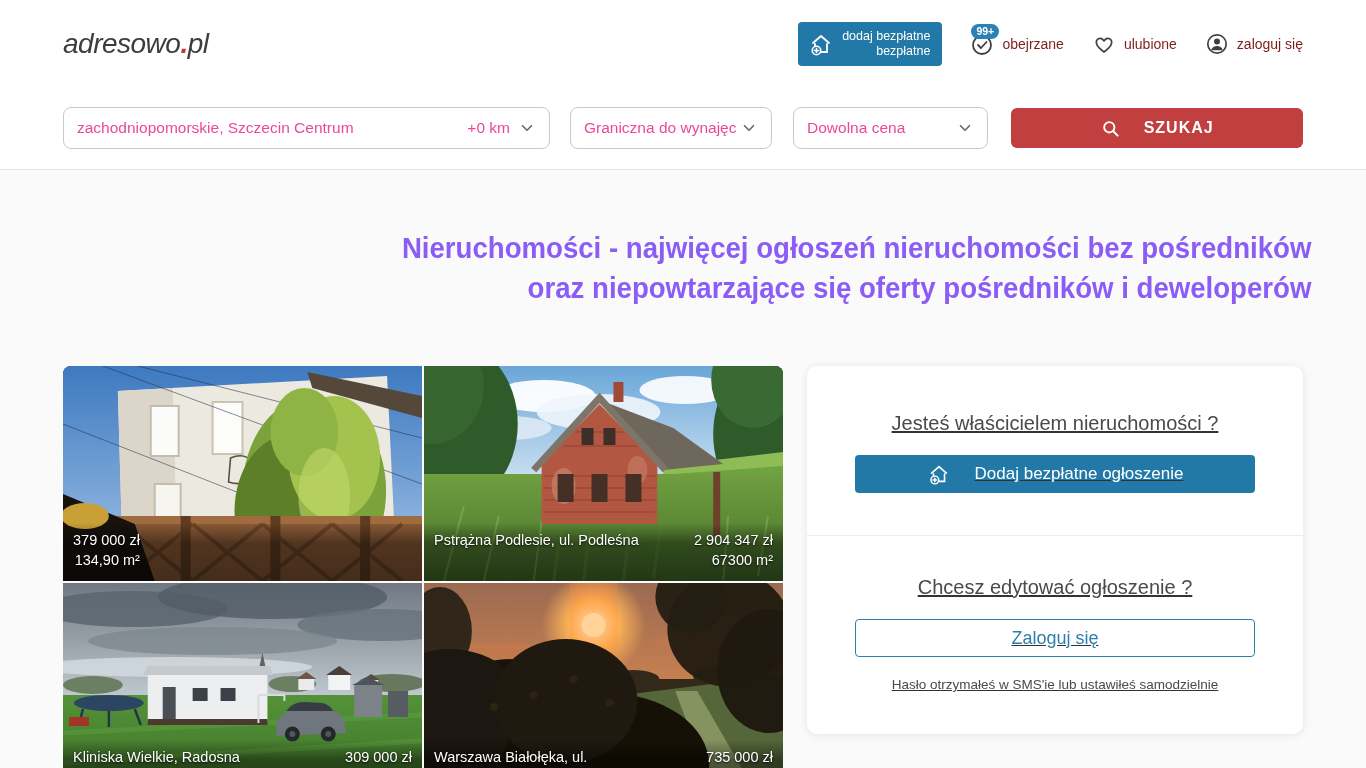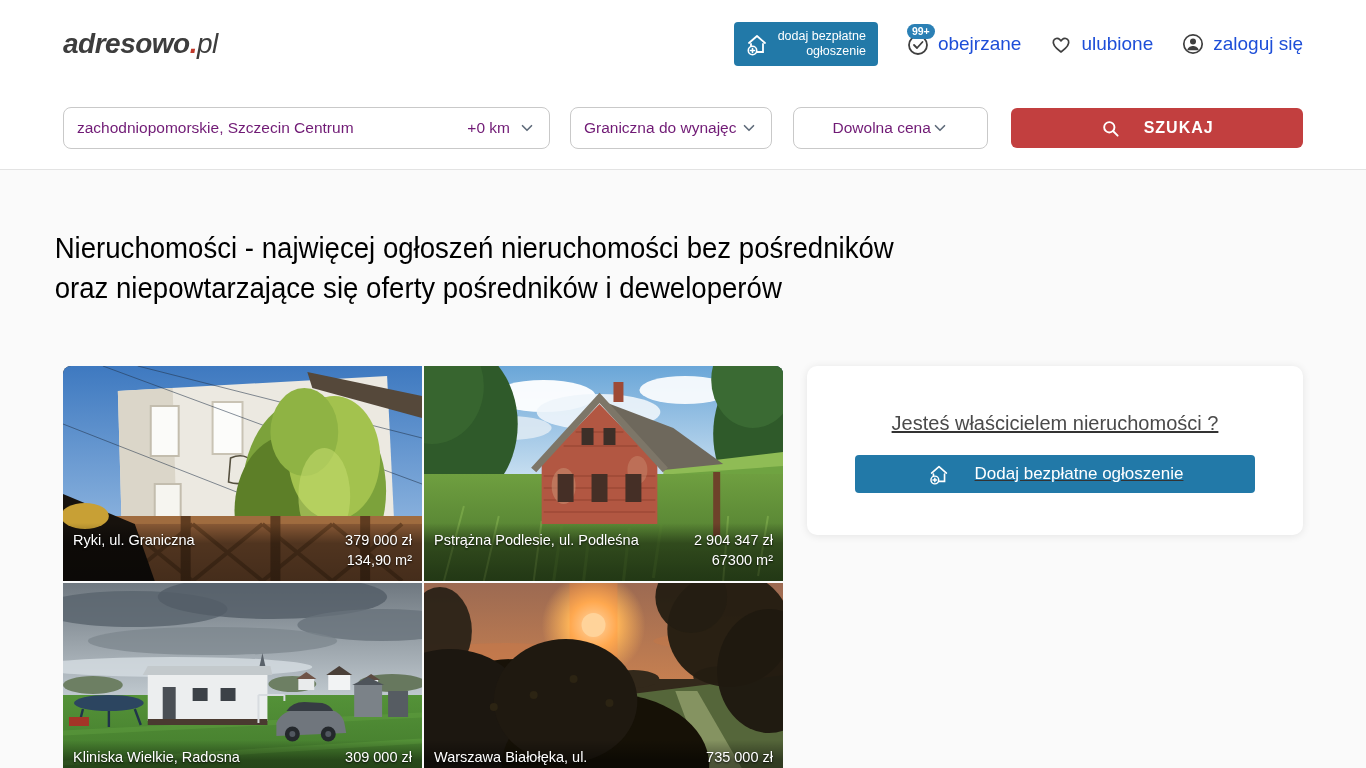--- a/index.html
+++ b/index.html
@@ -4,51 +4,51 @@
 <style>
   * { margin:0; padding:0; box-sizing:border-box; }
   html,body { width:1366px; height:768px; overflow:hidden; background:#fff;
     font-family:"Liberation Sans", sans-serif; color:#333; }
   .container { width:1240px; margin:0 auto; }
 
   
   .topbar { background:#fff; }
   .topbar-inner { height:88px; display:flex; align-items:center; justify-content:space-between; }
   .logo { font-style:italic; font-size:28px; letter-spacing:-0.5px; color:#3d3d3d; cursor:pointer; }
-  .logo .lg-main { font-weight:700; }
+  .logo .lg-main { font-weight:400; }
   .logo .lg-dot { color:#c0392b; font-weight:700; }
   .logo .lg-tld { font-weight:400; }
   .top-actions { display:flex; align-items:center; gap:28px; }
   .add-btn { background:#2279a8; color:#fff; border:none; border-radius:4px;
     display:flex; align-items:center; gap:8px; padding:7px 12px 7px 10px; cursor:pointer; }
   .add-btn .txt { font-size:12.5px; line-height:15px; text-align:right; }
   .top-link { display:flex; align-items:center; gap:8px; cursor:pointer; }
-  .top-link .lbl { font-size:19px; color:#1d4ed8; }
+  .top-link .lbl { font-size:14px; color:#7f1d1d; }
   .icon-wrap { position:relative; width:24px; height:24px; }
   .badge { position:absolute; top:-8px; left:1px; background:#2b80b5; color:#fff;
     font-size:10.5px; font-weight:700; border-radius:8px; padding:1px 5px 2px; line-height:12px; }
 
   
   .search-section { background:#fff; padding:19px 0 20px; border-bottom:1px solid #e3e3e3; }
   .search-row { display:flex; align-items:center; }
   .field { height:42px; border:1px solid #c9c9c9; border-radius:8px; background:#fff;
-    display:flex; align-items:center; padding:0 13px; font-size:15.5px; color:#701a75; cursor:pointer; }
+    display:flex; align-items:center; padding:0 13px; font-size:15.5px; color:#ec4899; cursor:pointer; }
   .loc-field { width:500px; justify-content:space-between; }
   .loc-right { display:flex; align-items:center; gap:8px; }
   .sel-cat { width:207px; margin-left:20px; justify-content:space-between; }
   .sel-cat .sel-txt { flex:1; overflow:hidden; white-space:nowrap; }
-  .sel-price { width:200px; margin-left:21px; justify-content:center; }
+  .sel-price { width:200px; margin-left:21px; justify-content:space-between; }
   .search-btn { width:300px; height:40px; margin-left:23px; background:#c23f3f; color:#fff;
     border:none; border-radius:6px; font-size:16px; font-weight:700; letter-spacing:1px;
     display:flex; align-items:center; justify-content:center; gap:24px; cursor:pointer;
     font-family:"Liberation Sans", sans-serif; }
 
   
   .main { background:#fafafa; height:600px; }
-  .hero { padding-top:58px; text-align:left; color:#000000; font-weight:400; }
+  .hero { padding-top:58px; text-align:right; color:#8b5cf6; font-weight:700; }
   .hero div { font-size:30px; line-height:40px; display:block; transform:scaleX(.92); }
   .content { display:flex; margin-top:58px; }
 
   .grid { width:720px; display:grid; grid-template-columns:359px 359px; gap:2px;
     border-radius:8px; overflow:hidden; }
   .card { position:relative; width:359px; height:215px; overflow:hidden; cursor:pointer; background:#222; }
   .card svg.scene { position:absolute; inset:0; width:100%; height:100%; display:block; }
   .caption { position:absolute; left:0; right:0; bottom:0; height:58px; padding:7px 10px 9px;
     display:flex; justify-content:space-between; color:#fff; font-size:14.5px; line-height:20px;
     background:linear-gradient(180deg, rgba(0,0,0,0) 0%, rgba(0,0,0,.42) 35%, rgba(0,0,0,.5) 100%);
@@ -85,21 +85,21 @@
         <span class="icon-wrap" style="width:26px;height:26px;">
           <svg class="ico" width="26" height="26" viewBox="0 0 26 26" fill="none">
             <path d="M5 12 L13 5 L21 12" stroke="#fff" stroke-width="1.8" stroke-linecap="round" stroke-linejoin="round"></path>
             <path d="M7 13 v8 h12 v-8" stroke="#fff" stroke-width="1.8" stroke-linecap="round" fill="none"></path>
             <circle cx="8.5" cy="19.5" r="4.2" fill="#2279a8" stroke="#fff" stroke-width="1.6"></circle>
             <path d="M8.5 17.5 v4 M6.5 19.5 h4" stroke="#fff" stroke-width="1.6" stroke-linecap="round"></path>
           </svg>
         </span>
         <span class="txt">
           <span>dodaj bezpłatne</span><br>
-          <span>ogłoszenie</span>
+          <span>bezpłatne</span>
         </span>
       </button>
       <div class="top-link">
         <span class="icon-wrap">
           <svg class="ico" width="24" height="24" viewBox="0 0 24 24" fill="none">
             <circle cx="12" cy="13" r="9" stroke="#3f3f3f" stroke-width="1.8"></circle>
             <path d="M8 13 l3 3 l5.5 -6" stroke="#3f3f3f" stroke-width="1.8" stroke-linecap="round" stroke-linejoin="round"></path>
           </svg>
           <span class="badge">99+</span>
         </span>
@@ -197,21 +197,20 @@
           <g stroke="#6b4425" stroke-width="4">
             <path d="M60 158 L130 215 M130 158 L60 215 M130 158 L200 215 M200 158 L130 215 M200 158 L270 215 M270 158 L200 215 M270 158 L340 215 M340 158 L270 215"></path>
           </g>
           <rect x="118" y="150" width="10" height="65" fill="#5f3c20"></rect>
           <rect x="208" y="150" width="10" height="65" fill="#5f3c20"></rect>
           <rect x="298" y="150" width="10" height="65" fill="#5f3c20"></rect>
           <polygon points="0,128 72,158 92,215 0,215" fill="#17120d"></polygon>
           <ellipse cx="22" cy="150" rx="24" ry="13" fill="#c8a035"></ellipse>
         </svg>
         <div class="caption">
-          <span class="cap-loc">Ryki, ul. Graniczna</span>
           <span class="cap-nums">
             <div>379 000 zł</div>
             <div>134,90 m²</div>
           </span>
         </div>
       </div>
 
       <div class="card">
         <svg class="scene" viewBox="0 0 360 215" preserveAspectRatio="none">
           <defs>
@@ -395,16 +394,23 @@
           <button class="side-btn teal">
             <svg width="24" height="24" viewBox="0 0 26 26" fill="none">
               <path d="M5 12 L13 5 L21 12" stroke="#fff" stroke-width="1.8" stroke-linecap="round" stroke-linejoin="round"></path>
               <path d="M7 13 v8 h12 v-8" stroke="#fff" stroke-width="1.8" stroke-linecap="round" fill="none"></path>
               <circle cx="8.5" cy="19.5" r="4.2" fill="#2279a8" stroke="#fff" stroke-width="1.6"></circle>
               <path d="M8.5 17.5 v4 M6.5 19.5 h4" stroke="#fff" stroke-width="1.6" stroke-linecap="round"></path>
             </svg>
             <span>Dodaj bezpłatne ogłoszenie</span>
           </button>
         </div>
+        <div class="side-section">
+          <h2 class="side-h">Chcesz edytować ogłoszenie ?</h2>
+          <button class="side-btn outline">
+            <span>Zaloguj się</span>
+          </button>
+          <p class="side-note">Hasło otrzymałeś w SMS'ie lub ustawiłeś samodzielnie</p>
+        </div>
       </div>
     </aside>
   </div>
 </main>
 
 </body></html>

